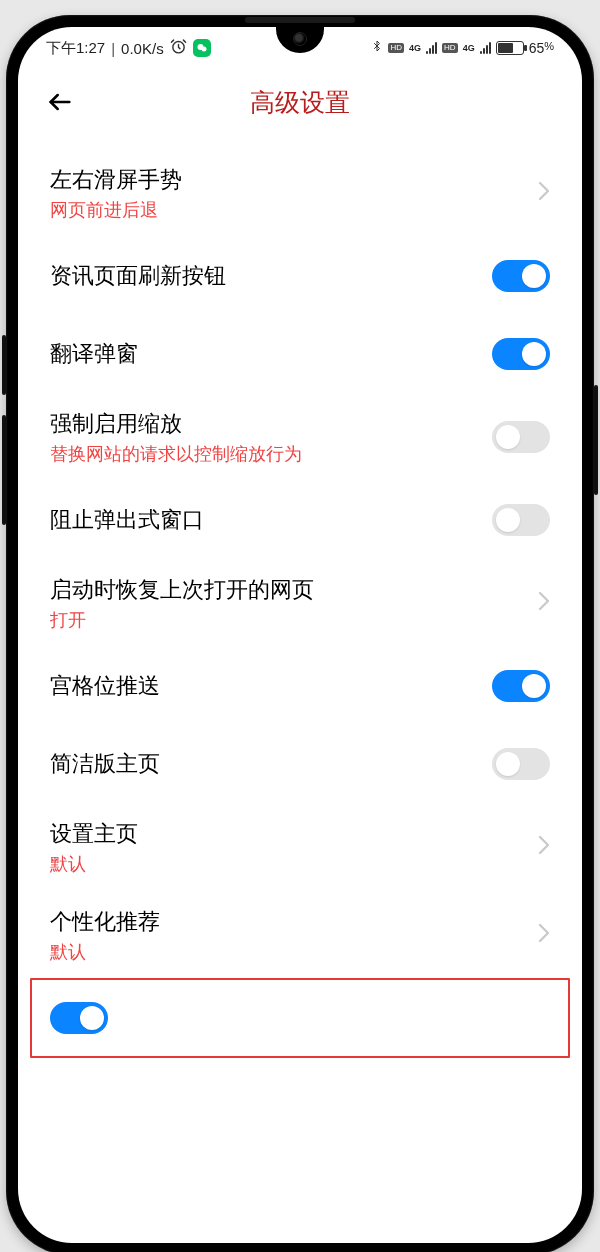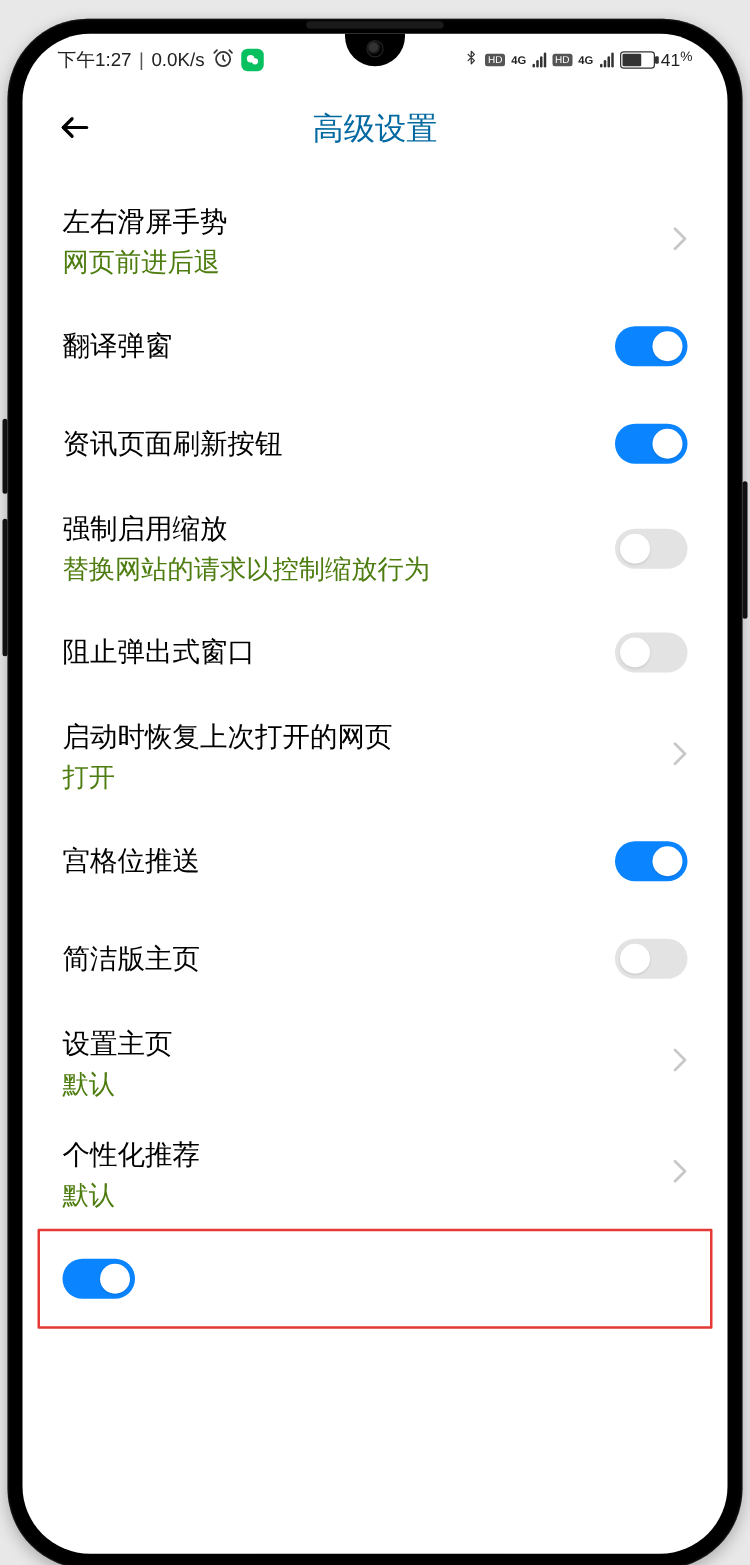--- a/index.html
+++ b/index.html
@@ -32,28 +32,28 @@
     .bars i:nth-child(1){height:3px}.bars i:nth-child(2){height:6px}.bars i:nth-child(3){height:9px}.bars i:nth-child(4){height:12px}
     .battery{width:28px;height:14px;border:1.5px solid #333;border-radius:3px;position:relative}
     .battery::after{content:"";position:absolute;right:-4px;top:3px;width:2.5px;height:6px;background:#333;border-radius:1px}
     .battery i{position:absolute;left:1px;top:1px;bottom:1px;width:58%;background:#333;border-radius:1px}
     .pct{font-size:14px}
 
     
     .header{height:66px;display:flex;align-items:center;position:relative;padding:0 22px}
     .back{width:40px;height:40px;display:flex;align-items:center;justify-content:center}
     .back svg{width:28px;height:28px;stroke:#000;stroke-width:2.2;fill:none;stroke-linecap:round;stroke-linejoin:round}
-    .title{position:absolute;left:0;right:0;text-align:center;font-size:25px;font-weight:400;color:#0369a1;pointer-events:none}
+    .title{position:absolute;left:0;right:0;text-align:center;font-size:25px;font-weight:400;color:#b91c1c;pointer-events:none}
 
     
     .list{padding:14px 0 12px}
     .row{display:flex;align-items:center;justify-content:space-between;padding:0 32px;min-height:78px;position:relative}
     .row .txt{display:flex;flex-direction:column;justify-content:center;gap:3px;padding:14px 0}
     .row .lbl{font-size:22px;color:#000}
-    .row .sub{font-size:21px;color:#4d7c0f}
+    .row .sub{font-size:18px;color:#ef4444}
     .row.has-sub{min-height:88px}
     .chev{color:#c8c8c8}
     .chev svg{width:12px;height:20px;stroke:#c8c8c8;stroke-width:2.2;fill:none;stroke-linecap:round;stroke-linejoin:round}
 
     
     .toggle{width:58px;height:32px;border-radius:16px;position:relative;transition:.15s}
     .toggle .knob{width:24px;height:24px;border-radius:50%;background:#fff;position:absolute;top:4px;transition:.15s;box-shadow:0 1px 2px rgba(0,0,0,.12)}
     .toggle.on{background:#0a84ff}
     .toggle.on .knob{right:4px}
     .toggle.off{background:#e3e3e3}
@@ -114,21 +114,21 @@
         <span class="net">4G</span>
         <span class="bars">
             <i></i>
             <i></i>
             <i></i>
             <i></i>
           </span>
         <span class="battery">
             <i></i>
           </span>
-        <span class="pct"><span>41</span><span style="font-size:11px;vertical-align:top">%</span></span>
+        <span class="pct"><span>65</span><span style="font-size:11px;vertical-align:top">%</span></span>
       </div>
     </div>
 
     <div class="header">
       <div class="back">
         <svg viewBox="0 0 24 24">
             <path d="M20 12H4"></path>
             <path d="m10 6-6 6 6 6"></path>
           </svg>
       </div>
@@ -142,30 +142,30 @@
           <span class="lbl">左右滑屏手势</span>
           <span class="sub">网页前进后退</span>
         </div>
         <span class="chev"><svg viewBox="0 0 12 20">
               <path d="m2 2 8 8-8 8"></path>
             </svg></span>
       </div>
 
       <div class="row">
         <div class="txt">
+            <span class="lbl">资讯页面刷新按钮</span>
+          </div>
+        <div class="toggle on">
+            <span class="knob"></span>
+          </div>
+      </div>
+
+      <div class="row">
+        <div class="txt">
             <span class="lbl">翻译弹窗</span>
-          </div>
-        <div class="toggle on">
-            <span class="knob"></span>
-          </div>
-      </div>
-
-      <div class="row">
-        <div class="txt">
-            <span class="lbl">资讯页面刷新按钮</span>
           </div>
         <div class="toggle on">
             <span class="knob"></span>
           </div>
       </div>
 
       <div class="row has-sub">
         <div class="txt">
           <span class="lbl">强制启用缩放</span>
           <span class="sub">替换网站的请求以控制缩放行为</span>

